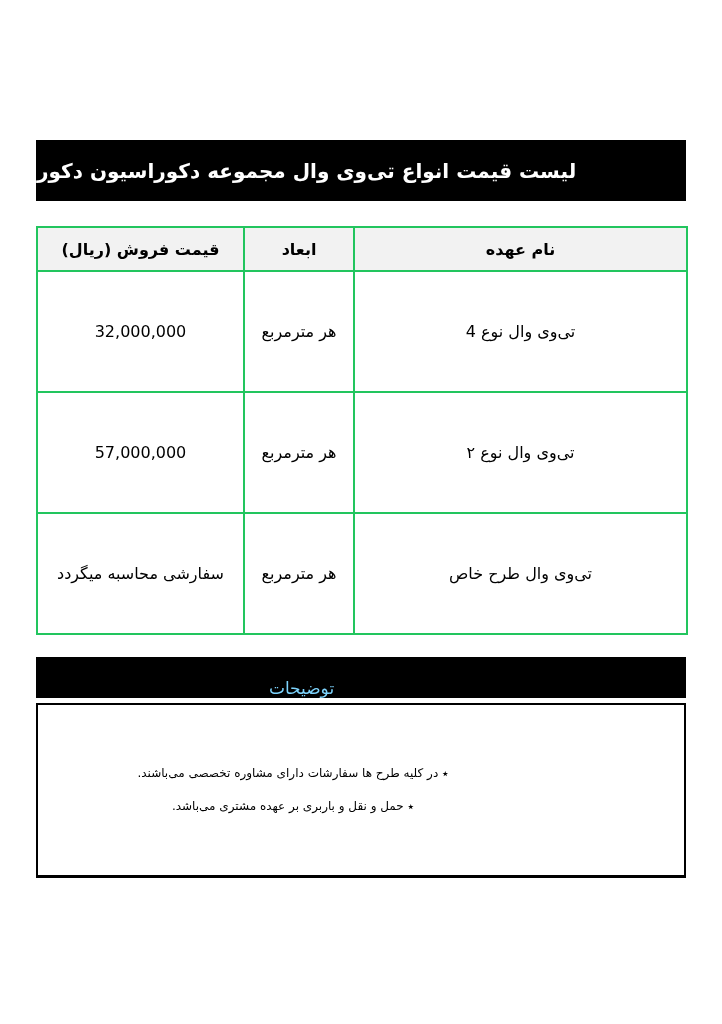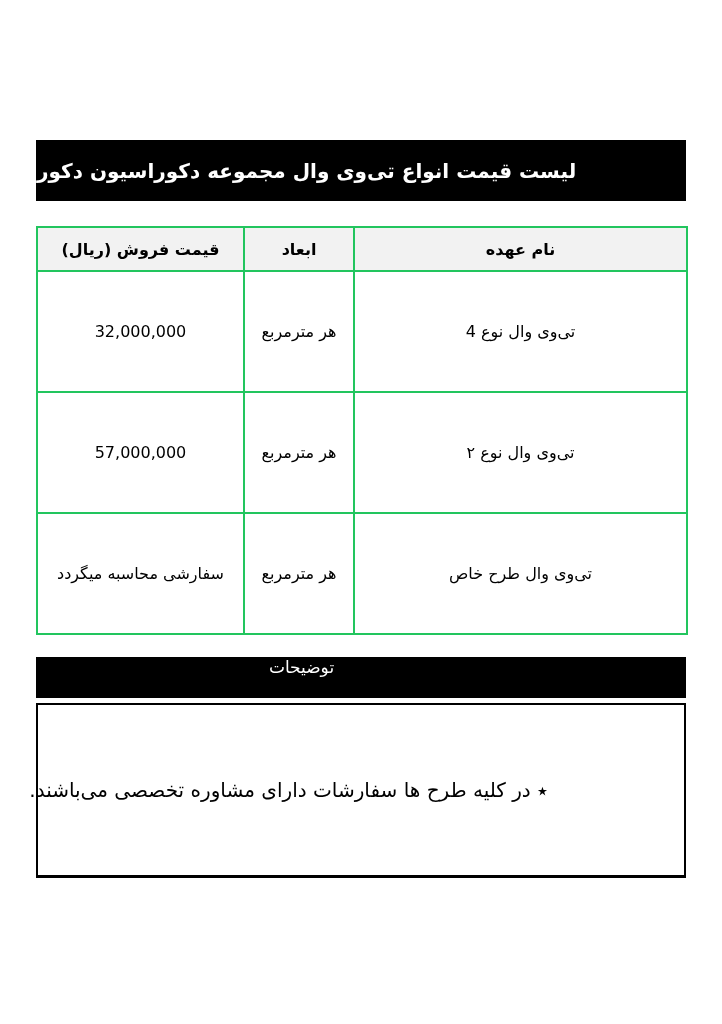--- a/index.html
+++ b/index.html
@@ -66,23 +66,23 @@
   .col-dims  { width: 110px; }
   .col-price { width: 207px; }
   
   .notes-bar {
     position: absolute;
     left: 36px;
     top: 657px;
     width: 650px;
     height: 41px;
     background: #000000;
-    color: #ffffff;
+    color: #7dd3fc;
     display: flex;
-    align-items: flex-start;
+    align-items: flex-end;
     justify-content: center;
     box-sizing: border-box;
     padding-right: 119px;
   }
   .notes-bar span {
     font-size: 17px;
     font-weight: normal;
   }
   
   .notes-box {
@@ -96,21 +96,21 @@
     border-bottom-width: 3px;
     background: #ffffff;
     display: flex;
     flex-direction: column;
     justify-content: center;
     padding-right: 136px;
   }
   .note-line {
     margin: 0;
     text-align: center;
-    font-size: 20px;
+    font-size: 12px;
     line-height: 33px;
     white-space: nowrap;
   }
 </style>
 </head>
 <body>
 
 <div class="page">
 
   <div class="title-bar">
@@ -148,15 +148,16 @@
       </tr>
     </tbody>
   </table>
 
   <div class="notes-bar">
     <span>توضیحات</span>
   </div>
 
   <div class="notes-box">
     <p class="note-line">٭ در کلیه طرح ها سفارشات دارای مشاوره تخصصی می‌باشند.</p>
+    <p class="note-line">٭ حمل و نقل و باربری بر عهده مشتری می‌باشد.</p>
   </div>
 
 </div>
 
 </body></html>

